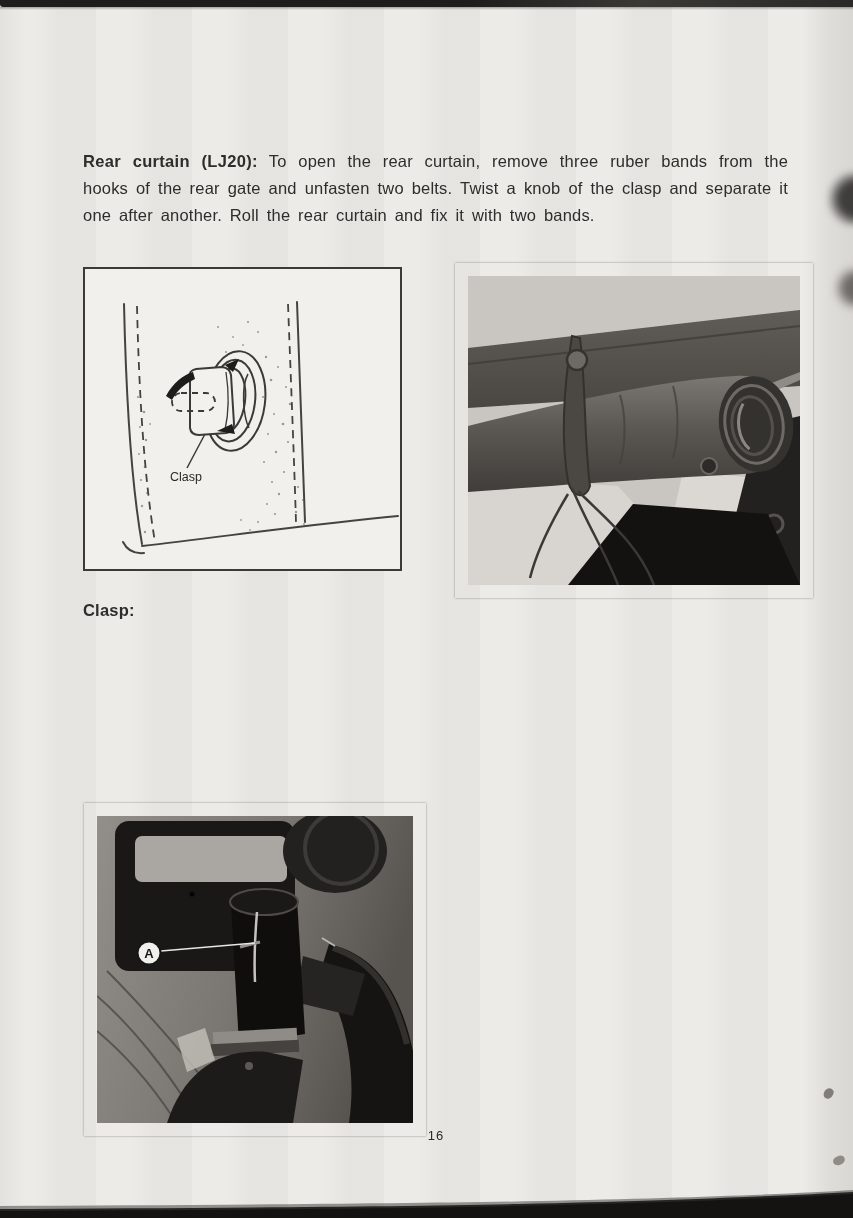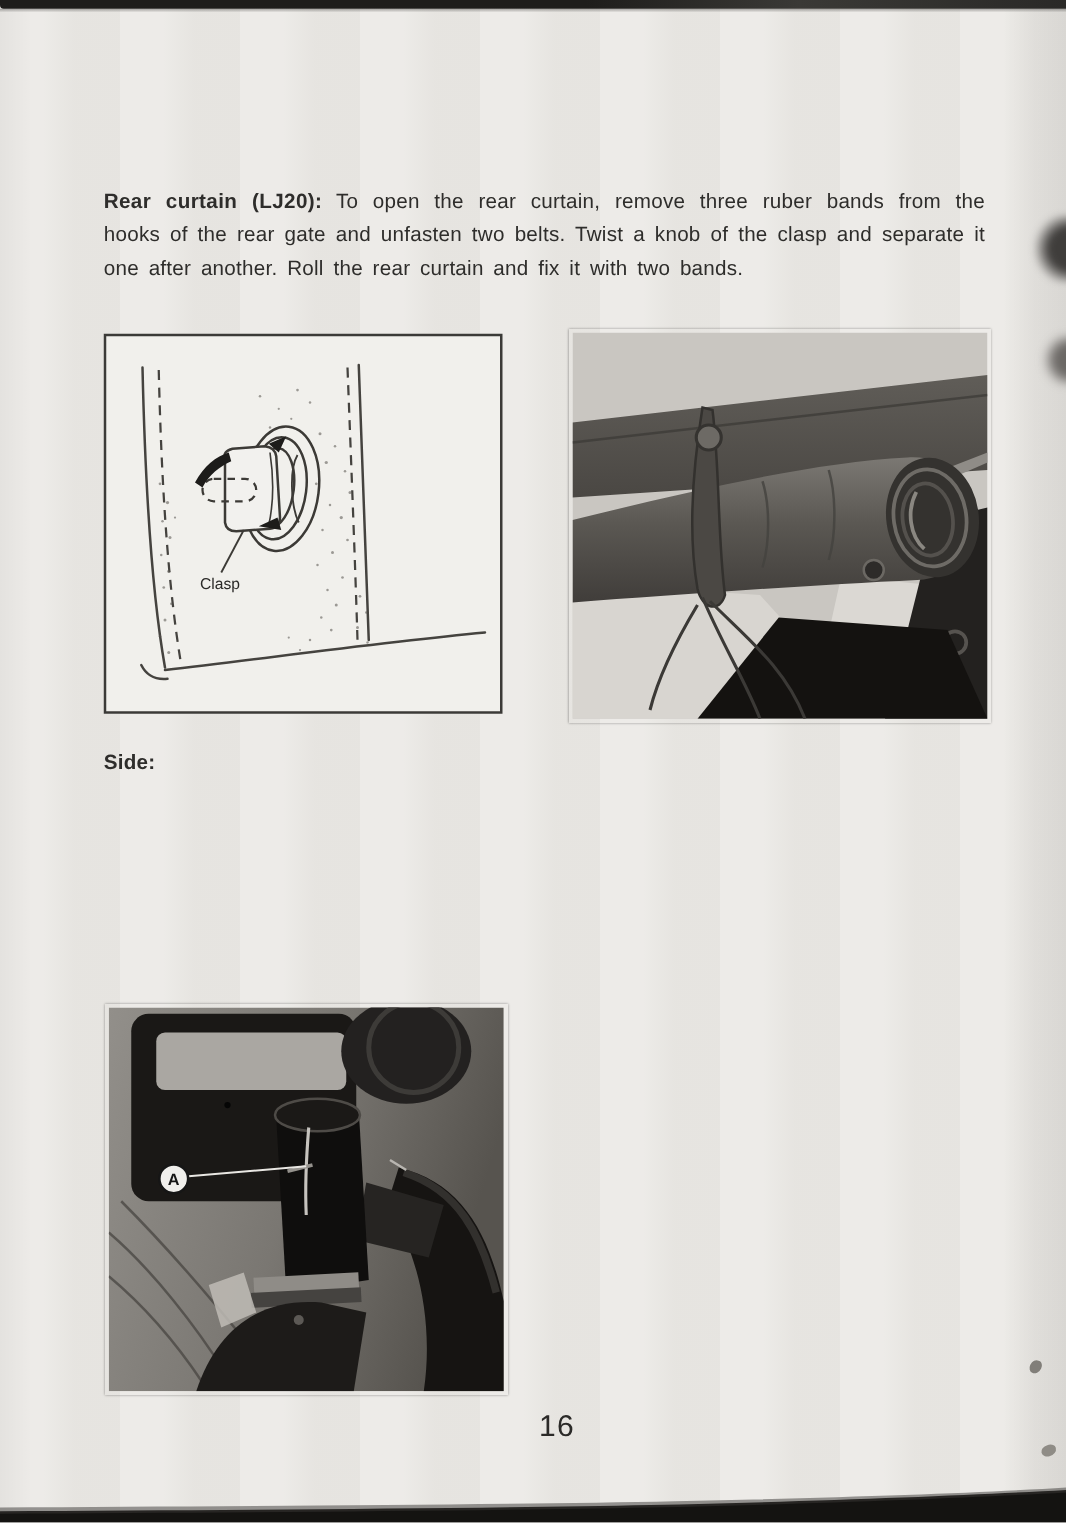--- a/index.html
+++ b/index.html
@@ -40,29 +40,29 @@
   .p-rear b{margin-right:11px;}
   .p-lamp{left:83px;top:688px;width:706px;}
   .p-lamp b{margin-right:18px;}
   .p-air{left:455px;top:960px;width:334px;word-spacing:2px;}
   .p-air b{margin-right:4px;}
   .note{position:absolute;left:83px;top:597px;width:712px;font-size:16.5px;
     line-height:27px;letter-spacing:.2px;word-spacing:2px;padding-left:44px;box-sizing:border-box;}
   .note-label{position:absolute;left:0;top:0;font-weight:bold;}
 
   
-  .fig{position:absolute;margin:0;padding:3px;}
+  .fig{position:absolute;margin:0;padding:13px;}
   .fig svg{display:block;}
   .fig-clasp{left:83px;top:267px;width:319px;height:304px;background:#f1f0ec;
     border:2px solid #3b3a37;box-sizing:border-box;}
   .fig-photo1{left:455px;top:263px;width:332px;height:309px;box-shadow:0 0 2px rgba(0,0,0,.4);}
   .fig-photo2{left:84px;top:803px;width:316px;height:307px;box-shadow:0 0 2px rgba(0,0,0,.4);}
 
-  .page-number{position:absolute;left:412px;top:1128px;width:48px;text-align:right;
-    font-size:24px;letter-spacing:1px;color:#2b2a28;}
+  .page-number{position:absolute;left:412px;top:1128px;width:48px;text-align:center;
+    font-size:13px;letter-spacing:1px;color:#2b2a28;}
 </style>
 </head>
 <body>
 
 <div class="page">
 
   <div class="edge-top"></div>
   <div class="blob blob1"></div>
   <div class="blob blob2"></div>
   <div class="speck speck1"></div>
@@ -178,21 +178,21 @@
       <path d="M104,60 C96,110 92,160 100,205 C104,222 118,224 122,210 C116,165 118,110 112,62 Z" fill="#4b4844" stroke="#33312e" stroke-width="2"></path>
       <circle cx="109" cy="84" r="10" fill="#6d6a65" stroke="#353330" stroke-width="2.5"></circle>
       <g stroke="#3b3936" stroke-width="2.5" fill="none">
         <path d="M104,212 C120,250 138,278 150,309"></path>
         <path d="M110,215 C140,245 170,268 186,309"></path>
         <path d="M100,218 C82,248 68,278 62,302"></path>
       </g>
     </svg>
   </figure>
 
-  <div class="note"><b class="note-label">Side:</b></div>
+  <div class="note"><b class="note-label">Clasp:</b></div>
 
 
   <figure class="fig fig-photo2">
     <svg viewBox="0 0 316 307" width="316" height="307">
       <defs>
         <linearGradient id="bgGrad" x1="0" y1="0" x2="1" y2="0.3">
           <stop offset="0" stop-color="#928f8a"></stop>
             <stop offset="0.55" stop-color="#7a7772"></stop>
           <stop offset="1" stop-color="#57544f"></stop>
         </linearGradient>

